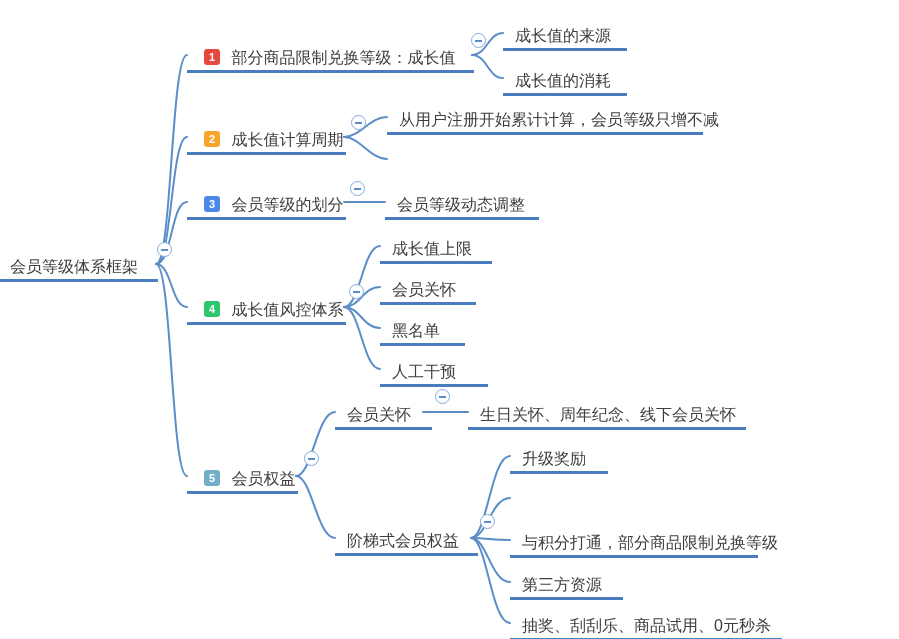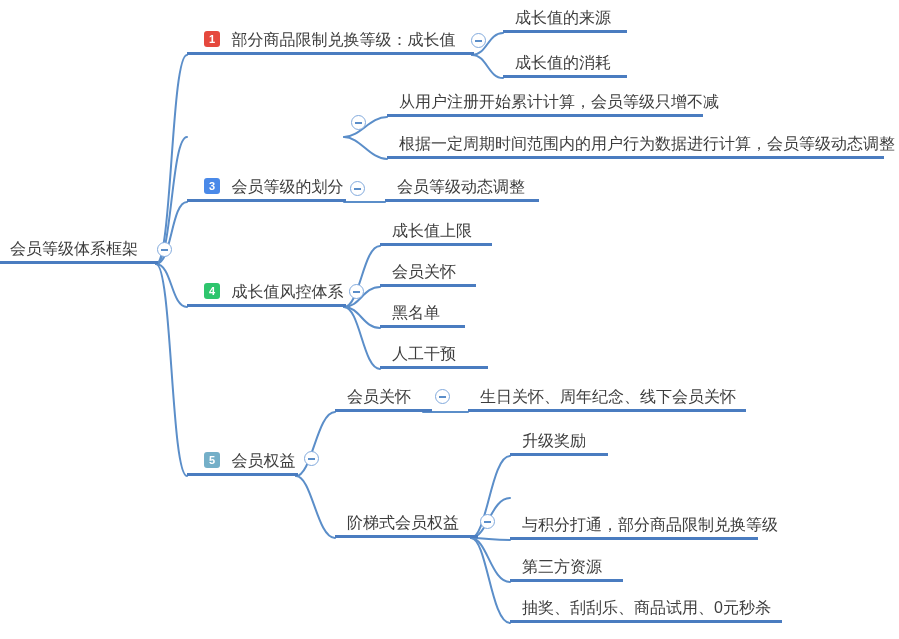--- a/index.html
+++ b/index.html
@@ -5,21 +5,21 @@
   html,body{margin:0;padding:0;background:#ffffff;}
   #canvas{
     position:relative;width:899px;height:639px;background:#ffffff;overflow:hidden;
     font-family:"Liberation Sans","DejaVu Sans",sans-serif;
   }
   #wires{position:absolute;left:0;top:0;z-index:0;}
   #wires path{fill:none;stroke:#5b8ec9;stroke-width:2;stroke-linecap:round;}
   .node{
     position:absolute;z-index:1;box-sizing:border-box;white-space:nowrap;
     font-size:16px;line-height:20px;color:#3d3d3d;
-    border-bottom:3px solid #4a7cc0;padding:0 8px 2px 12px;
+    border-bottom:3px solid #4a7cc0;padding:0 8px 2px 12px;margin-top:18px;
   }
   .branch{padding-left:17px;}
   .root-node{padding:0 24px 2px 10px;}
   .badge{
     display:inline-block;width:16px;height:16px;border-radius:3px;
     color:#fff;font-size:11px;font-weight:bold;line-height:16px;text-align:center;
     margin-right:7px;vertical-align:2px;
   }
   .collapse{
     position:absolute;z-index:2;width:15px;height:15px;box-sizing:border-box;
@@ -67,25 +67,26 @@
     <span class="badge" style="background-color: rgb(229, 72, 61);">1</span>
     <span>部分商品限制兑换等级：成长值</span>
   </div>
   <div class="node" style="left:503px;top:8px;width:124px">
     <span>成长值的来源</span>
   </div>
   <div class="node" style="left:503px;top:53px;width:124px">
     <span>成长值的消耗</span>
   </div>
 
+  <div class="node branch" style="left:187px;top:112px;width:159px">
+    <span class="badge" style="background-color: rgb(247, 164, 44);">2</span>
+    <span>成长值计算周期</span>
+  </div>
   <div class="node" style="left:387px;top:92px;width:316px">
     <span>从用户注册开始累计计算，会员等级只增不减</span>
-  </div>
-  <div class="node" style="left:387px;top:134px;width:497px">
-    <span>根据一定周期时间范围内的用户行为数据进行计算，会员等级动态调整</span>
   </div>
 
   <div class="node branch" style="left:187px;top:177px;width:159px">
     <span class="badge" style="background-color: rgb(74, 137, 232);">3</span>
     <span>会员等级的划分</span>
   </div>
   <div class="node" style="left:385px;top:177px;width:154px">
     <span>会员等级动态调整</span>
   </div>
 

